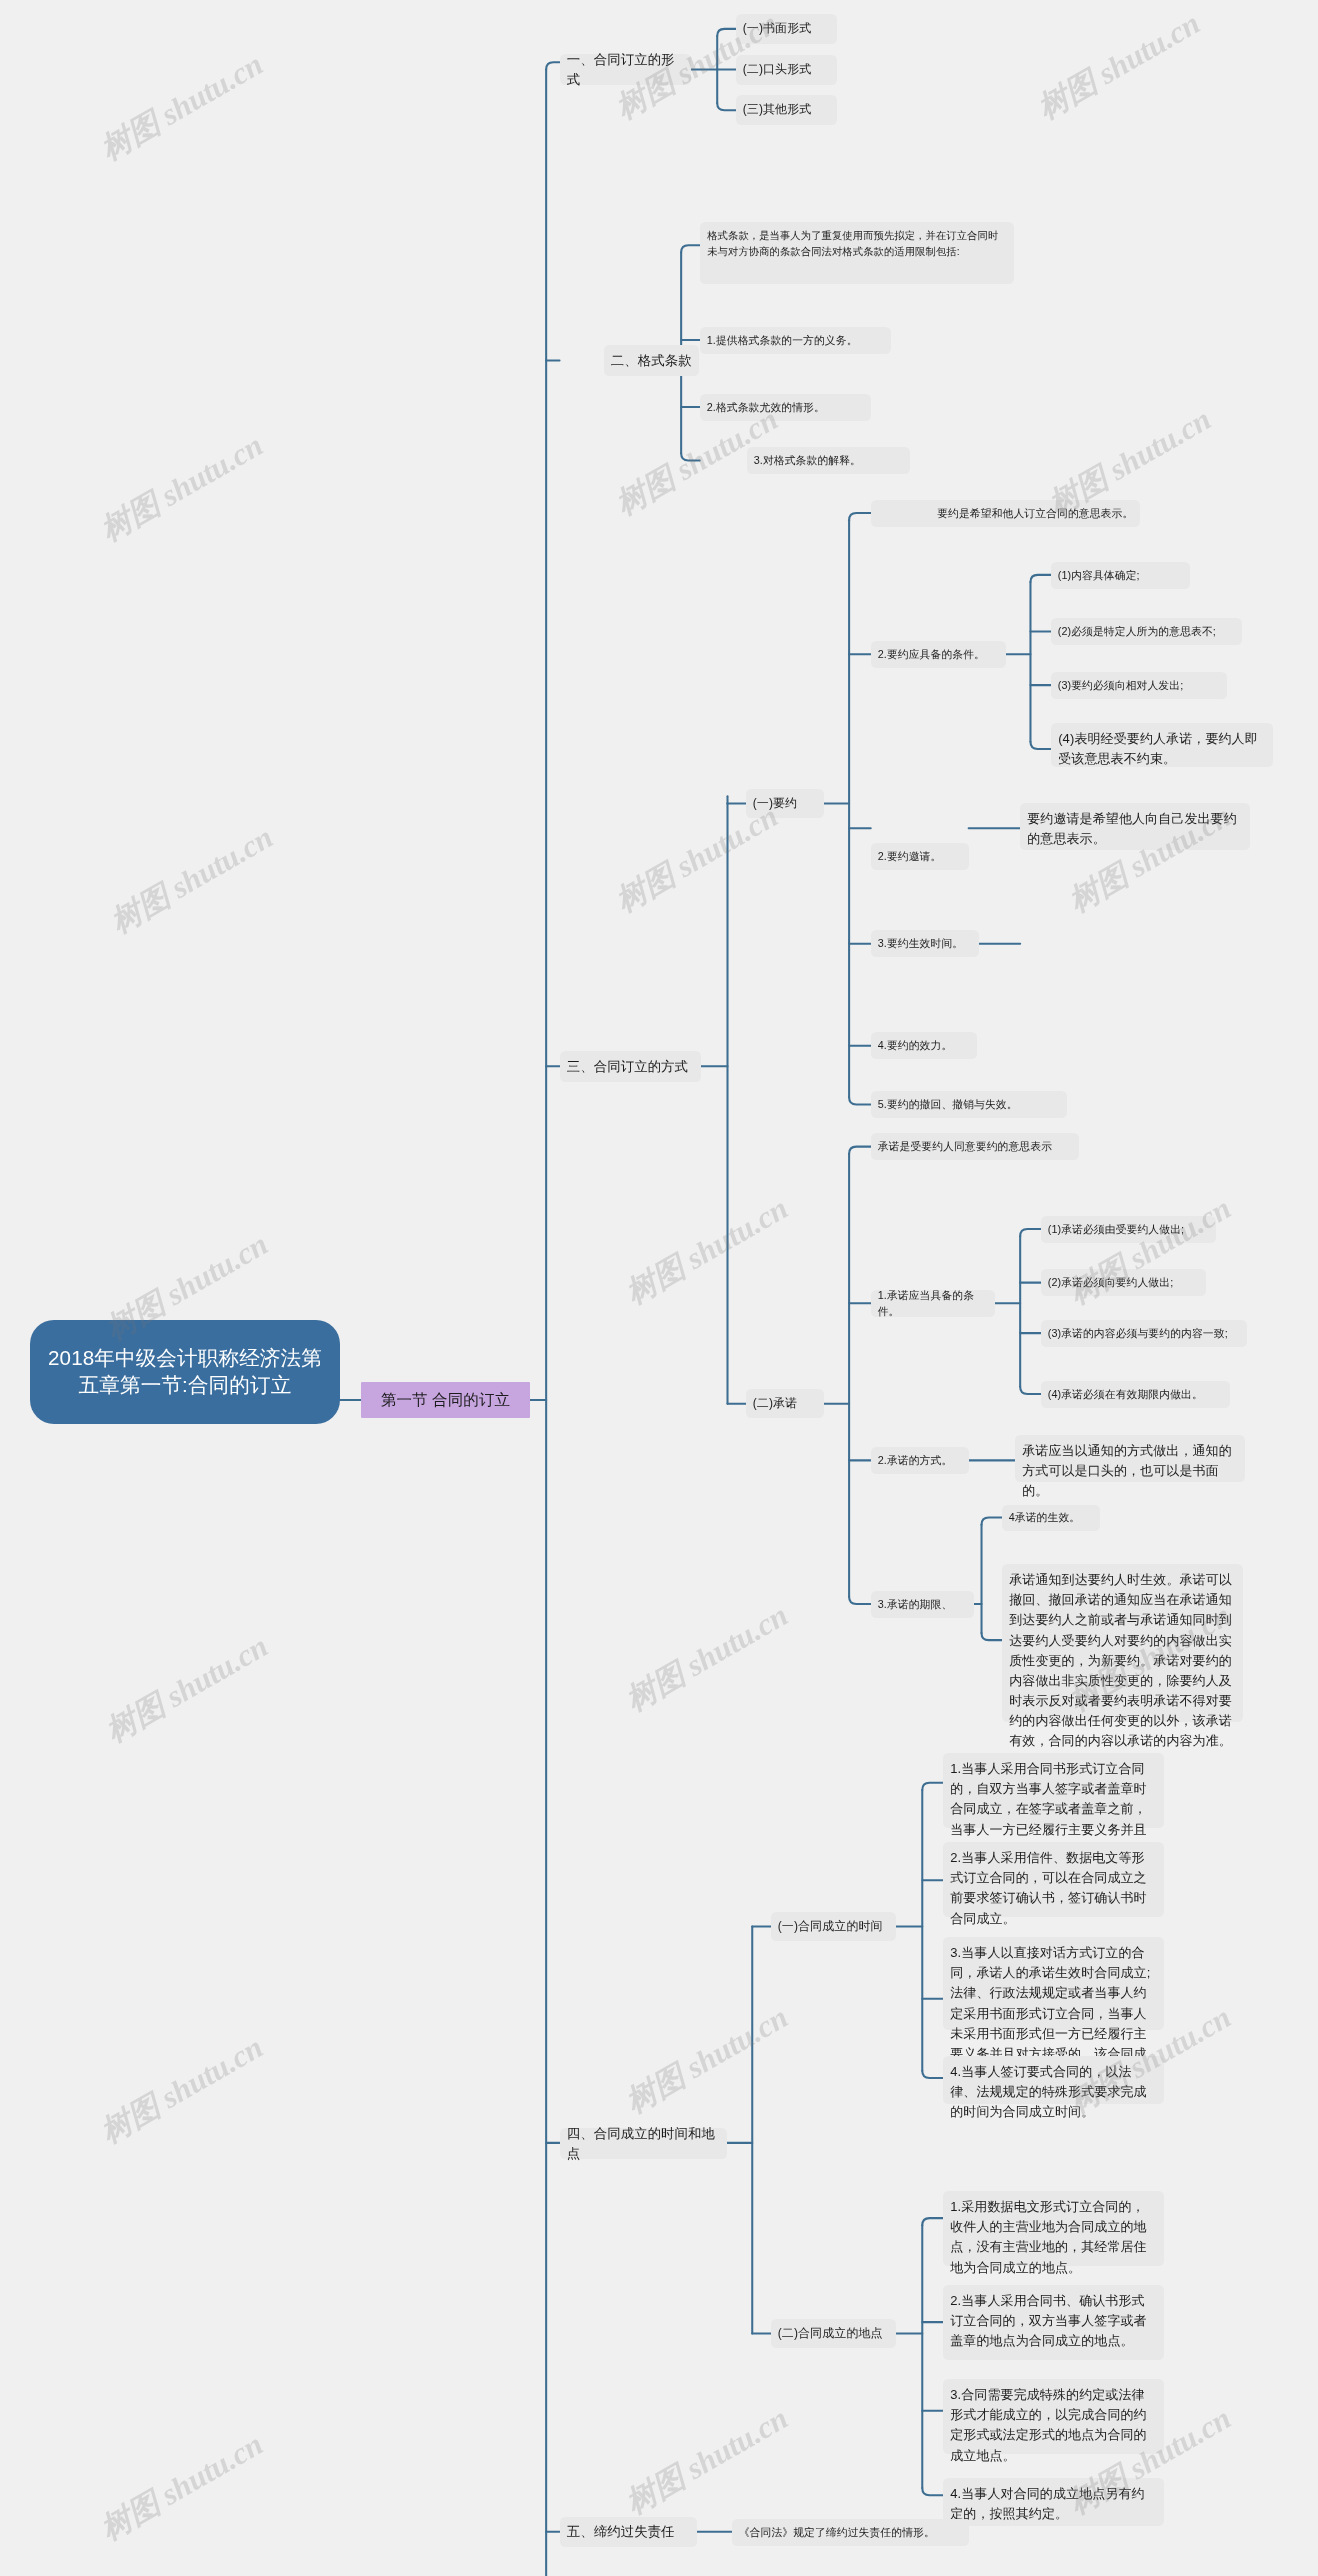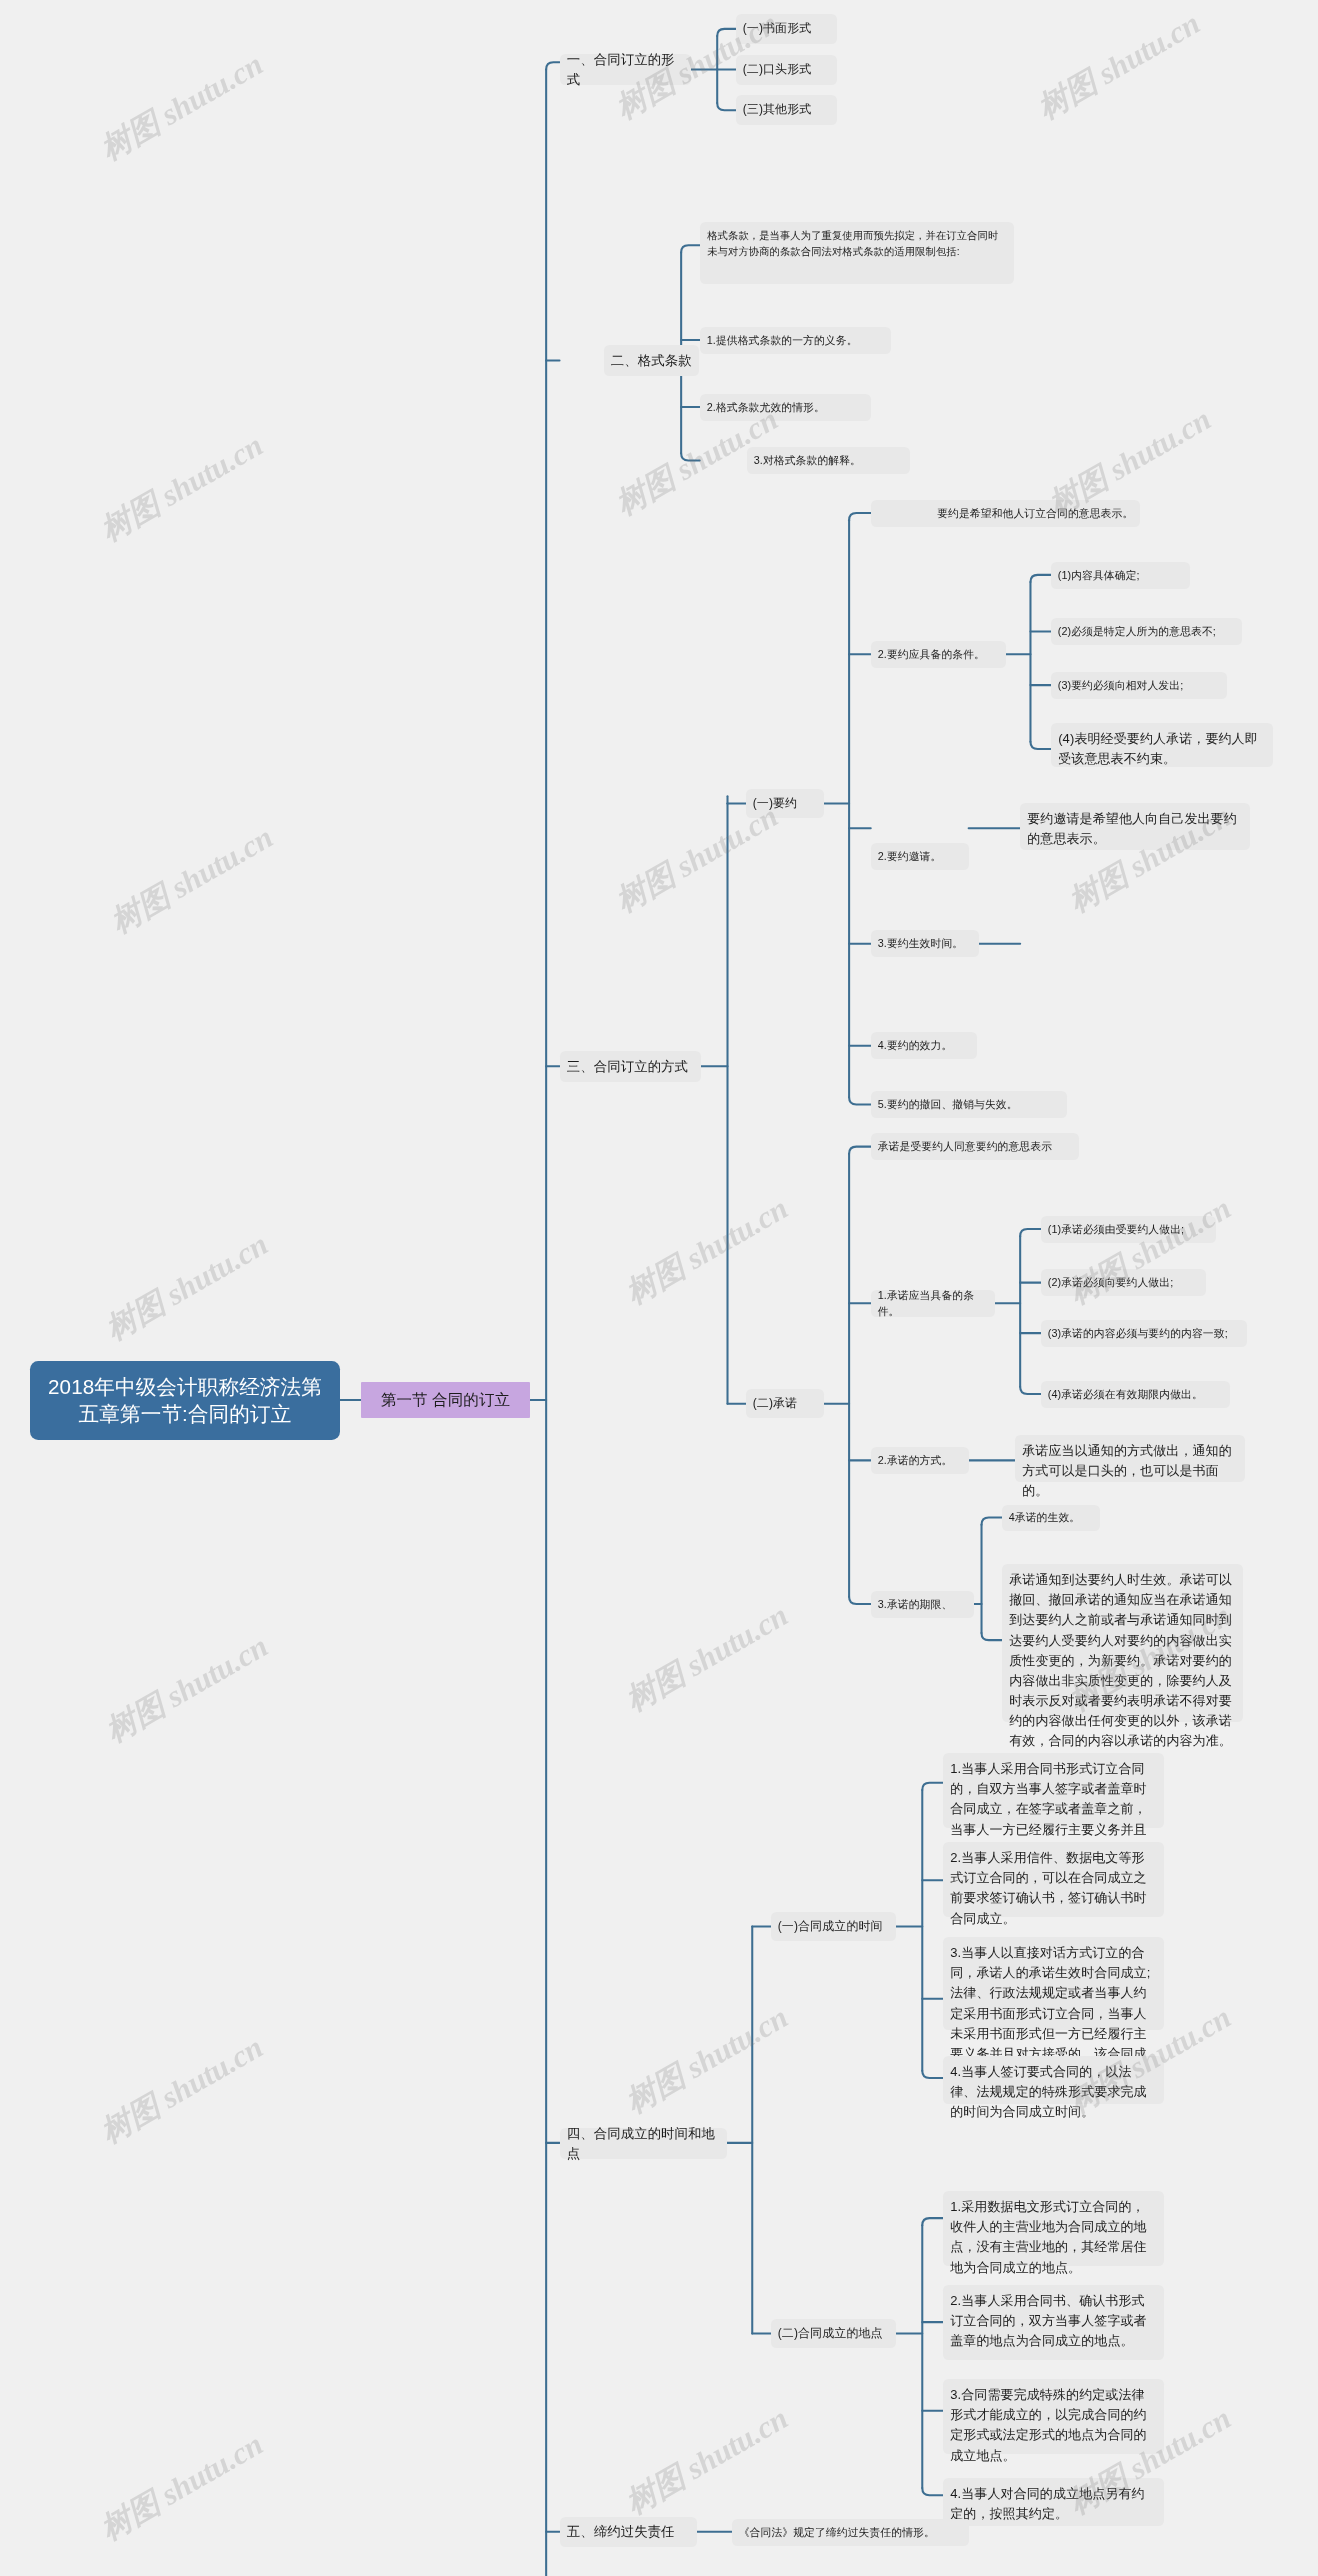--- a/index.html
+++ b/index.html
@@ -162,21 +162,21 @@
       <path d="M 1790 4320 L 1790 4830"></path>
       <path d="M 1790 4320 q 0 -14 14 -14 L 1830 4306"></path>
       <path d="M 1790 4508 L 1830 4508"></path>
       <path d="M 1790 4680 L 1830 4680"></path>
       <path d="M 1790 4830 q 0 14 14 14 L 1830 4844"></path>
 
       <path d="M 1352 4915 L 1420 4915"></path>
     </g>
   </svg>
 
-  <div class="node root" style="left:30px;top:1361px;width:310px;height:79px;">
+  <div class="node root" style="left:30px;top:1320px;width:310px;height:104px;border-radius:24px;">
     <span>2018年中级会计职称经济法第五章第一节:合同的订立</span>
   </div>
 
   <div class="node lvl2" style="left:361px;top:1382px;width:169px;height:36px;">
     <span>第一节 合同的订立</span>
   </div>
 
   <div class="node lvl3" style="left:560px;top:54px;width:131px;height:31px;">
     <span>一、合同订立的形式</span>
   </div>

